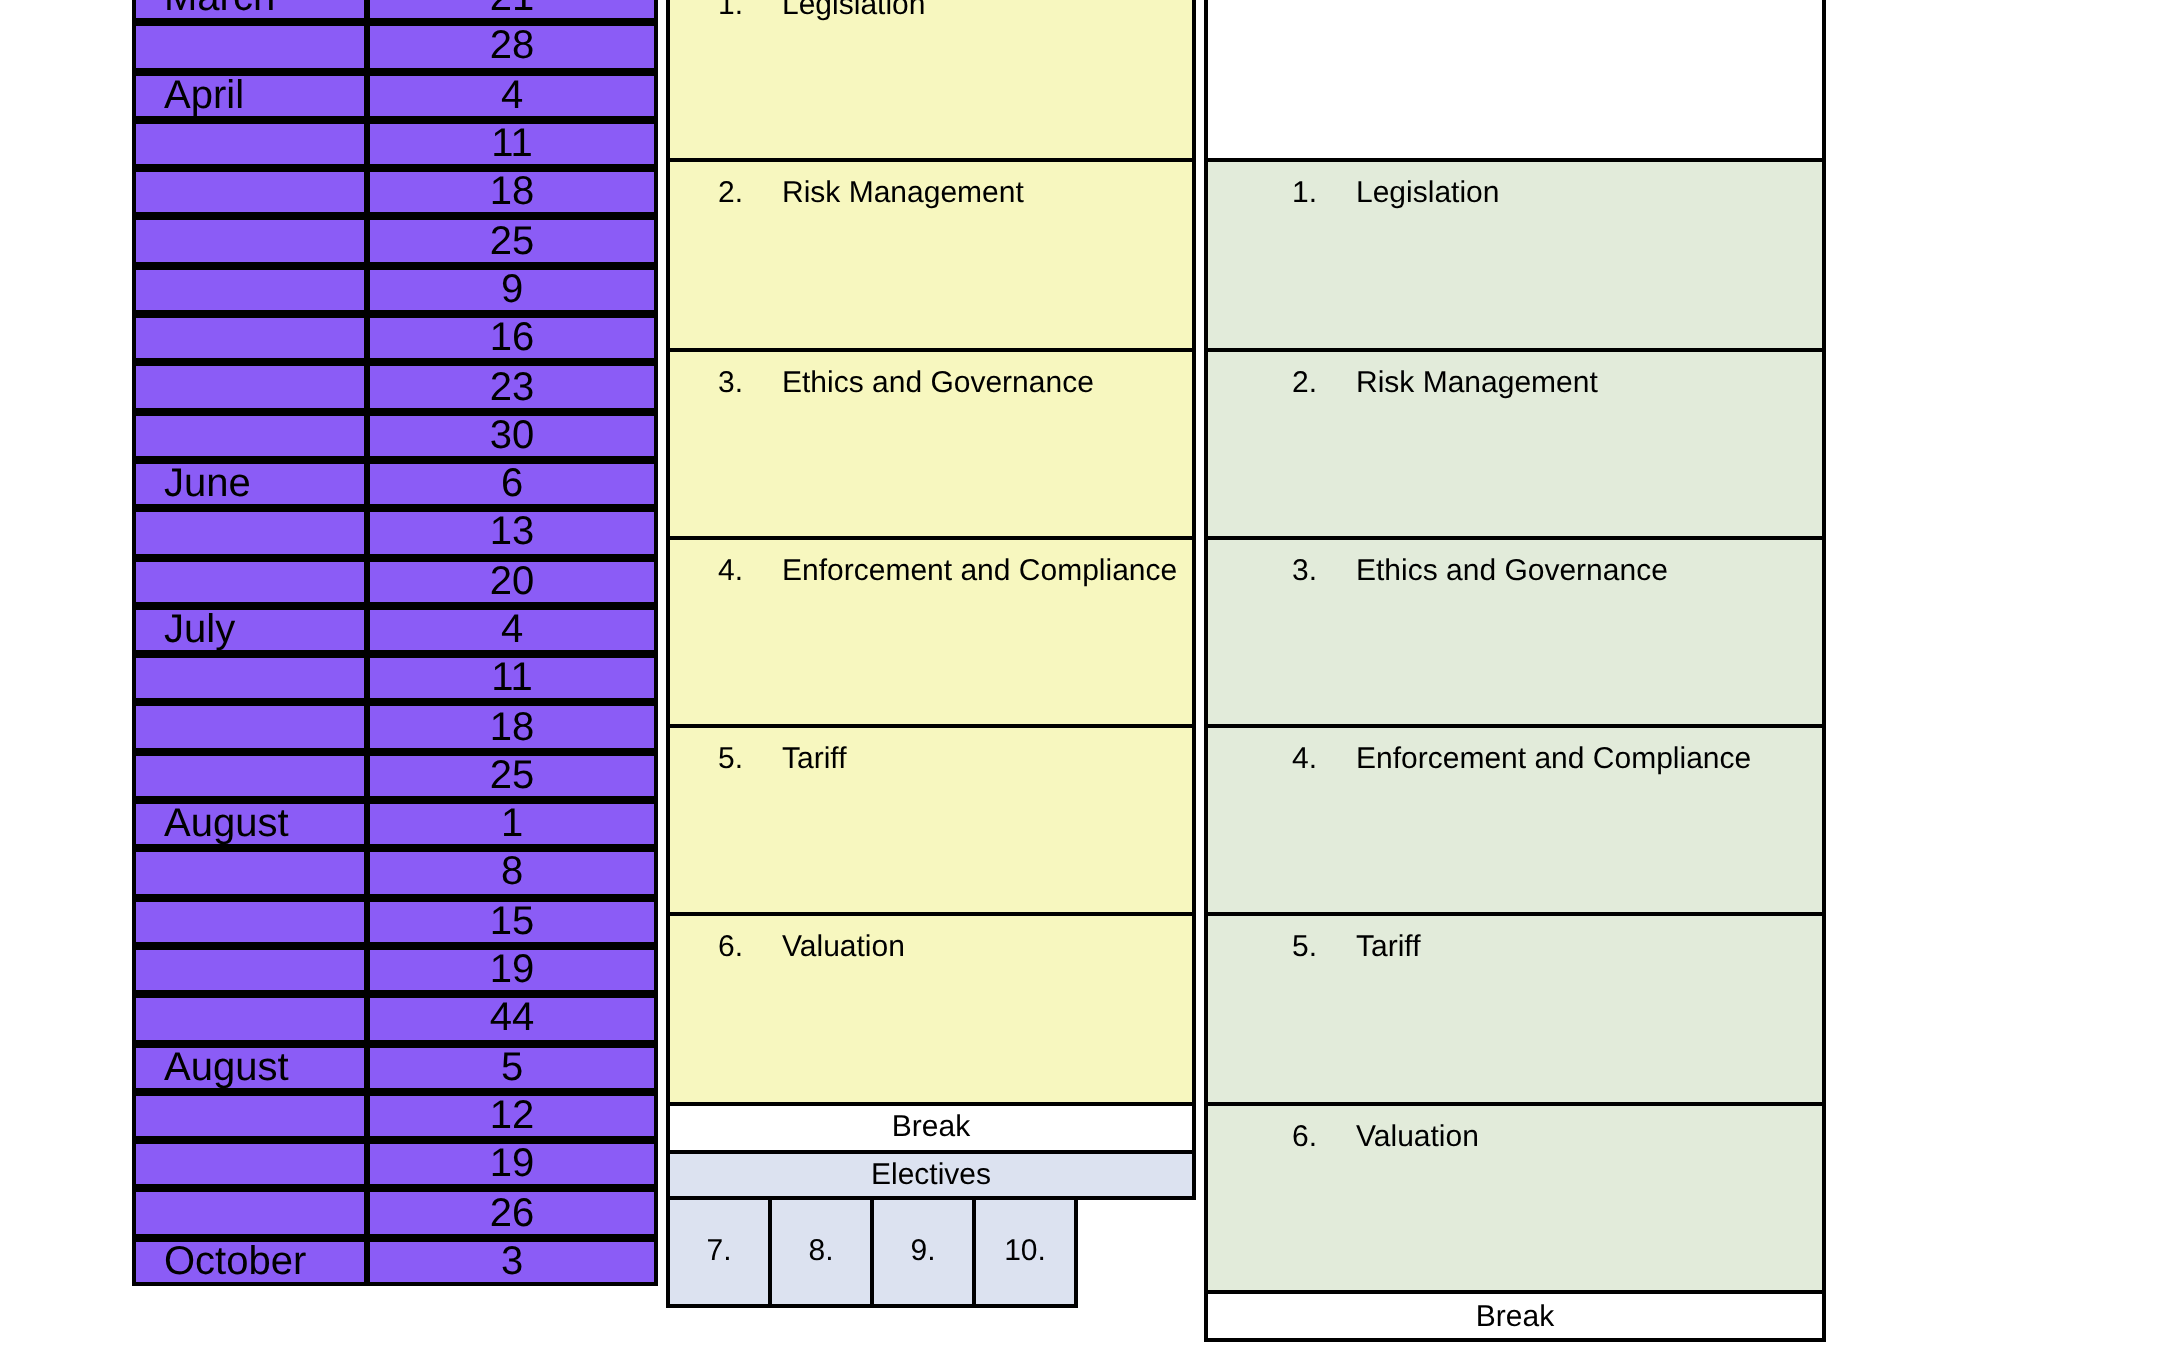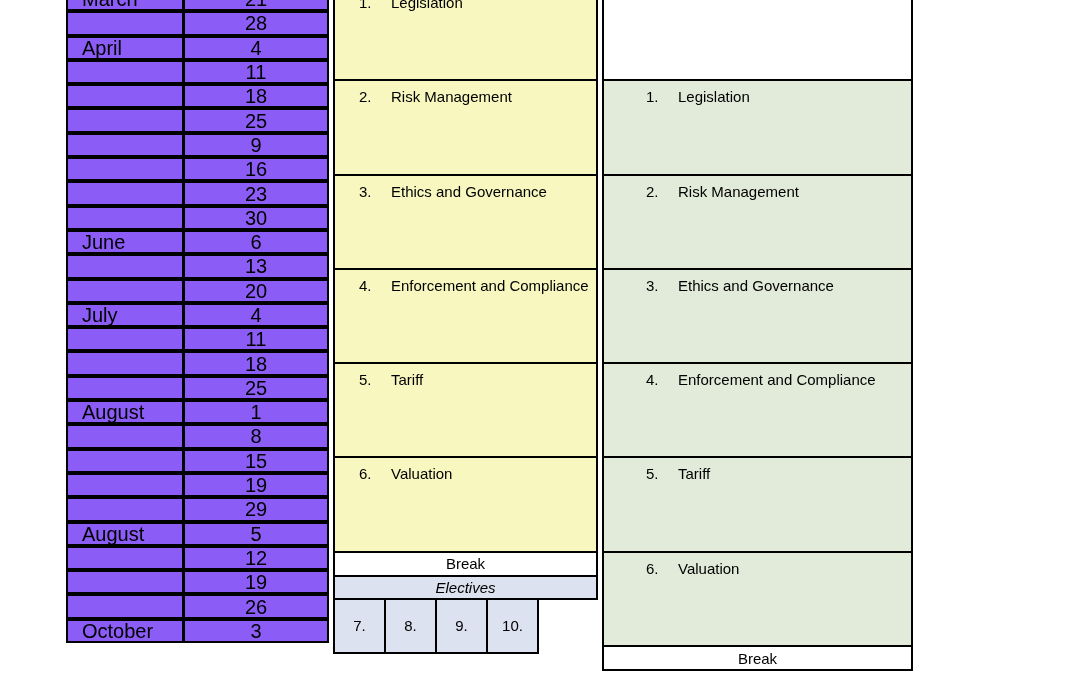--- a/index.html
+++ b/index.html
@@ -98,21 +98,20 @@
   .electives-cell {
     box-sizing: border-box;
     border: 2px solid #000000;
     background: #dce2f0;
     height: 25px;
     margin-top: -2px;
     display: flex;
     align-items: center;
     justify-content: center;
     font-size: 15px;
-    font-style: italic;
   }
   .electives-row {
     display: flex;
     margin-top: -2px;
     height: 56px;
   }
   .elective-item {
     box-sizing: border-box;
     border: 2px solid #000000;
     background: #dce2f0;
@@ -251,21 +250,21 @@
     <div class="cal-row">
       <div class="cal-month"></div>
       <div class="cal-day">15</div>
     </div>
     <div class="cal-row">
       <div class="cal-month"></div>
       <div class="cal-day">19</div>
     </div>
     <div class="cal-row">
       <div class="cal-month"></div>
-      <div class="cal-day">29</div>
+      <div class="cal-day">44</div>
     </div>
     <div class="cal-row">
       <div class="cal-month">August</div>
       <div class="cal-day">5</div>
     </div>
     <div class="cal-row">
       <div class="cal-month"></div>
       <div class="cal-day">12</div>
     </div>
     <div class="cal-row">

